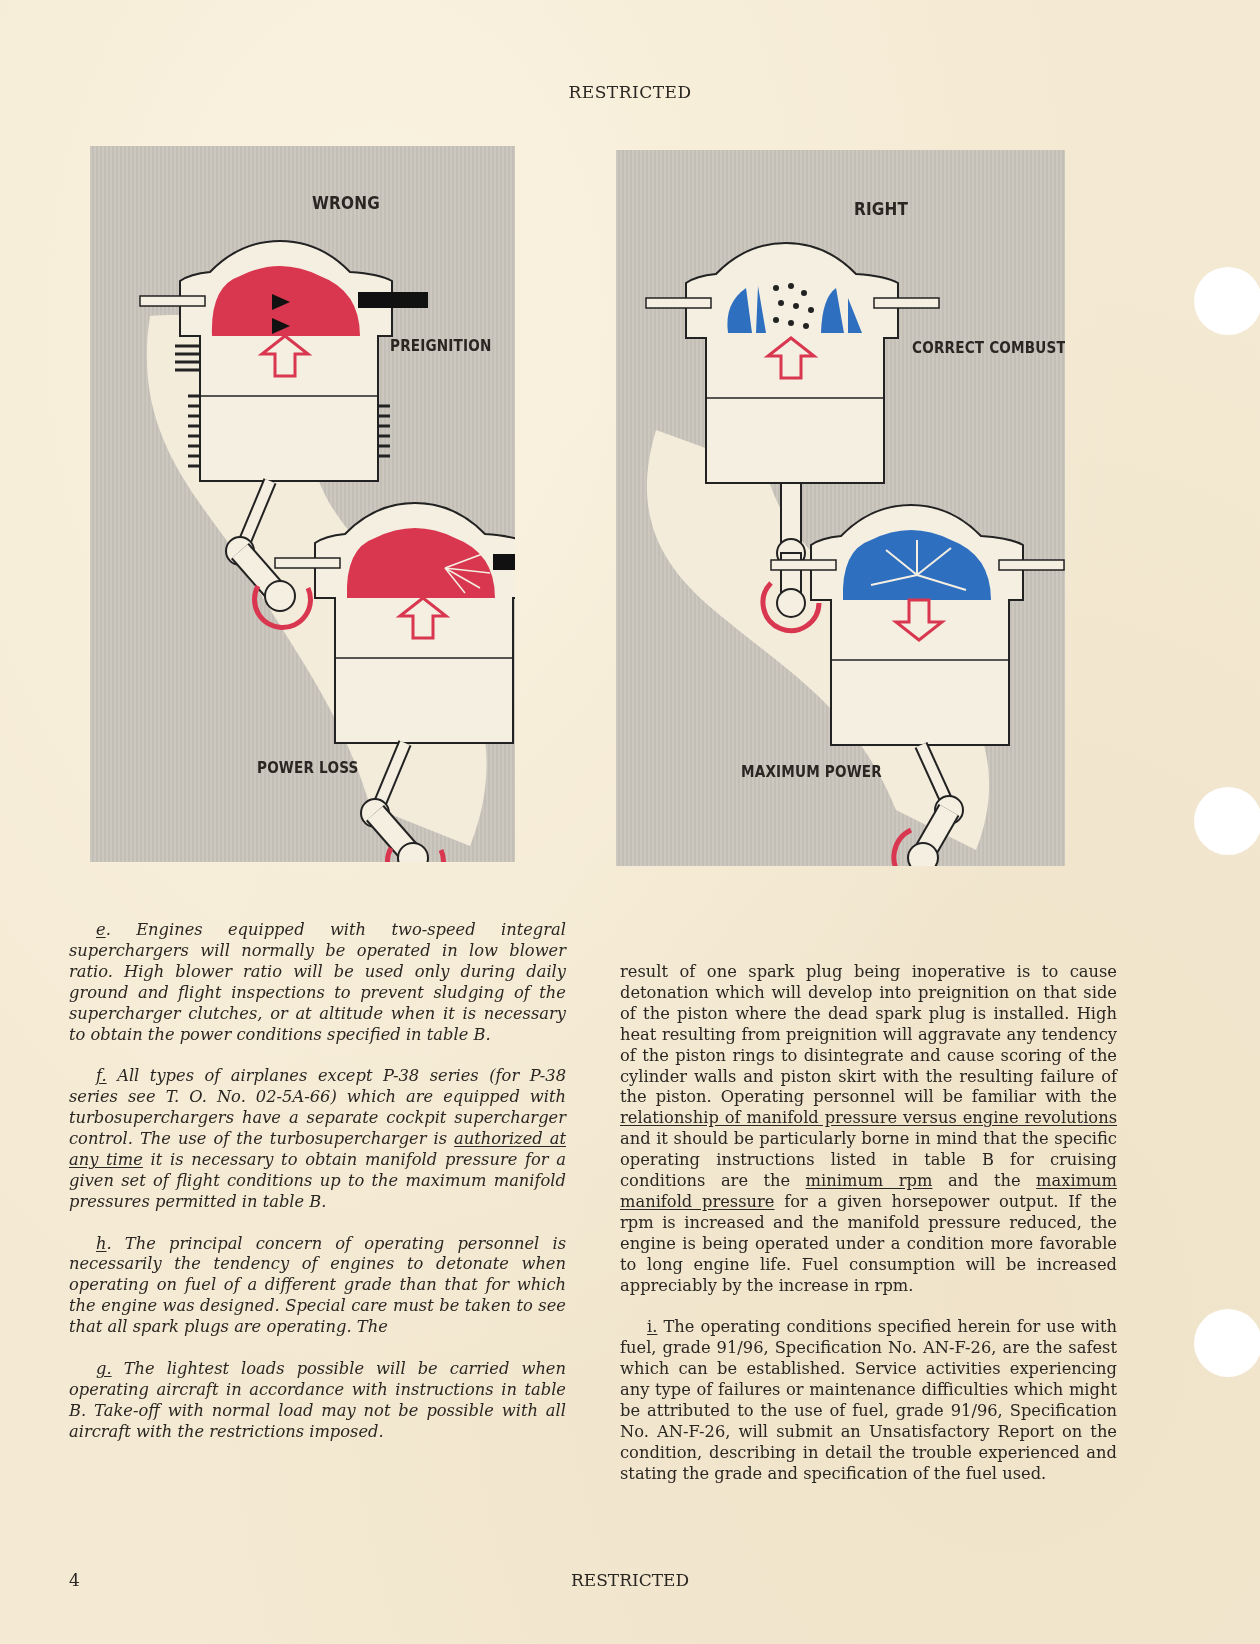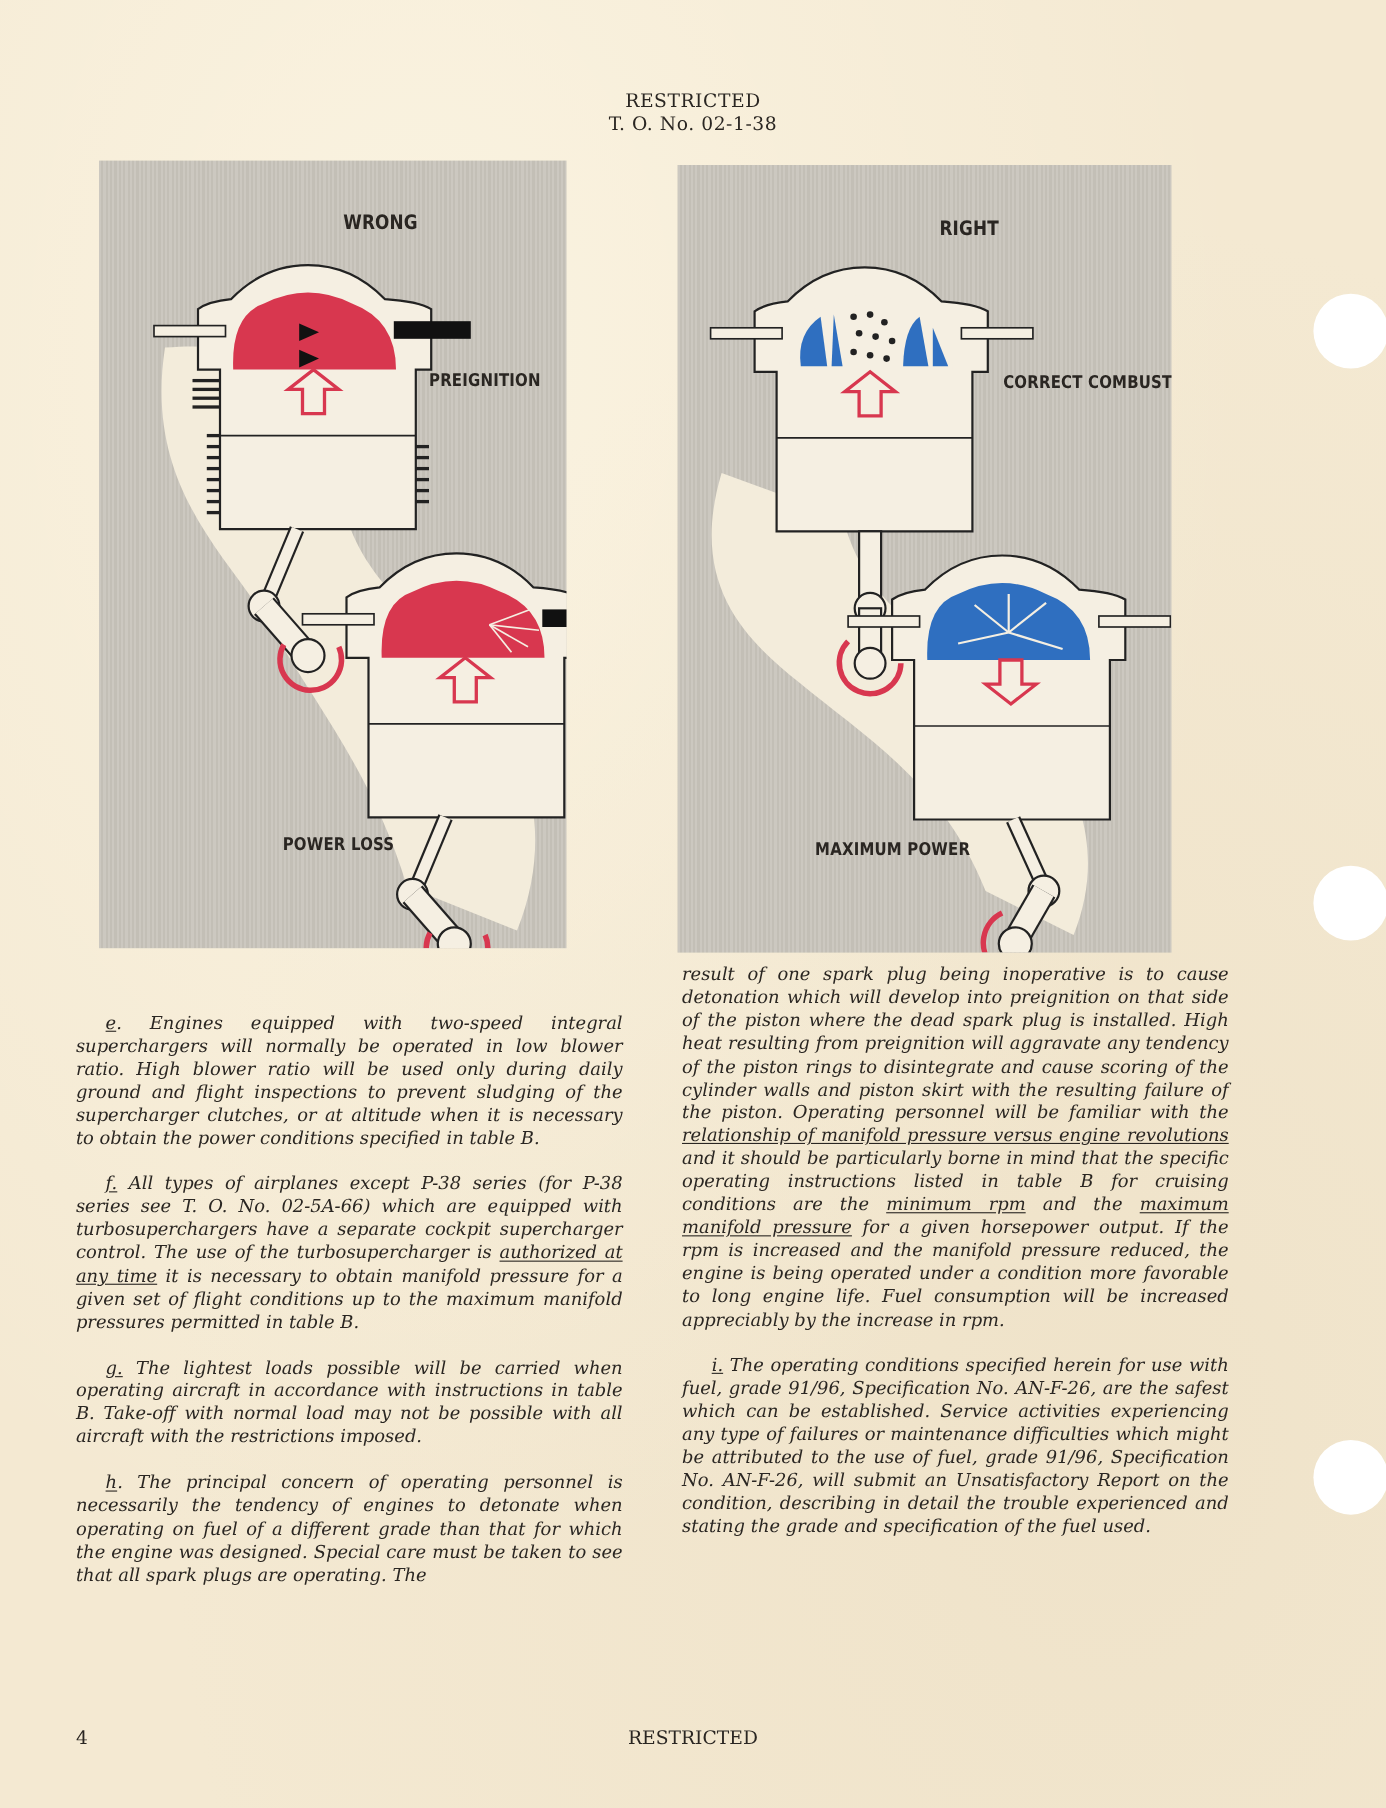--- a/index.html
+++ b/index.html
@@ -13,35 +13,34 @@
   .header{position:absolute;left:0;width:1260px;top:82px;text-align:center;font-size:17px;line-height:21px;letter-spacing:0.5px;}
   .hole{position:absolute;width:68px;height:68px;border-radius:50%;background:#ffffff;right:-2px;}
   .panel{position:absolute;background:#c9c5bc;overflow:hidden;
     background-image:repeating-linear-gradient(90deg, rgba(255,255,255,0.06) 0 2px, rgba(0,0,0,0.03) 2px 4px);}
   .panel-left{left:90px;top:146px;width:425px;height:716px;}
   .panel-right{left:616px;top:150px;width:449px;height:716px;}
   .panel svg{position:absolute;left:0;top:0;}
   .label{position:absolute;font-family:"DejaVu Sans","Liberation Sans",sans-serif;font-weight:bold;font-size:16px;color:#2a2622;letter-spacing:0.2px;transform:scaleX(0.85);transform-origin:left center;white-space:nowrap;}
   .col{position:absolute;font-size:16.3px;line-height:20.9px;text-align:justify;}
   .col-left{left:69px;top:920px;width:497px;font-style:italic;}
-  .col-right{left:620px;top:876px;width:497px;font-style:italic;}
+  .col-right{left:620px;top:962px;width:497px;}
   .para{margin:0 0 20.9px 0;text-indent:27px;}
   .para.cont{text-indent:0;}
   .u{text-decoration:underline;text-underline-offset:2px;}
   .footer-num{position:absolute;left:69px;top:1570px;font-size:17px;}
   .footer-label{position:absolute;left:0;width:1260px;top:1570px;text-align:center;font-size:17px;}
 </style>
 </head>
 <body>
 
 <div class="paper"></div>
 
 <div class="header">
   <div>RESTRICTED</div>
-  <div>T. O. No. 02-1-38</div>
 </div>
 
 <div class="hole" style="top:267px;"></div>
 <div class="hole" style="top:787px;"></div>
 <div class="hole" style="top:1309px;"></div>
 
 <div class="panel panel-left">
   <svg width="477" height="716" viewBox="0 0 477 716">
 
     <path d="M60 170 C40 300 120 360 160 430 C200 500 250 560 280 660 L380 700 C420 600 380 520 340 470 C300 420 230 380 220 300 C210 220 180 160 60 170Z" fill="#f3ecdb"></path>
@@ -168,22 +167,22 @@
     </g>
   </svg>
   <div class="label" style="left:238px;top:48px;font-size:18px;">RIGHT</div>
   <div class="label" style="left:296px;top:188px;">CORRECT COMBUSTION</div>
   <div class="label" style="left:125px;top:612px;">MAXIMUM POWER</div>
 </div>
 
 <div class="col col-left">
   <p class="para"><span class="u">e</span><span>. Engines equipped with two-speed integral superchargers will normally be operated in low blower ratio. High blower ratio will be used only during daily ground and flight inspections to prevent sludging of the supercharger clutches, or at altitude when it is necessary to obtain the power conditions specified in table B.</span></p>
   <p class="para"><span class="u">f.</span><span> All types of airplanes except P-38 series (for P-38 series see T. O. No. 02-5A-66) which are equipped with turbosuperchargers have a separate cockpit supercharger control. The use of the turbosupercharger is </span><span class="u">authorized at any time</span><span> it is necessary to obtain manifold pressure for a given set of flight conditions up to the maximum manifold pressures permitted in table B.</span></p>
+  <p class="para"><span class="u">h</span><span>. The principal concern of operating personnel is necessarily the tendency of engines to detonate when operating on fuel of a different grade than that for which the engine was designed. Special care must be taken to see that all spark plugs are operating. The</span></p>
   <p class="para"><span class="u">g.</span><span> The lightest loads possible will be carried when operating aircraft in accordance with instructions in table B. Take-off with normal load may not be possible with all aircraft with the restrictions imposed.</span></p>
-  <p class="para"><span class="u">h</span><span>. The principal concern of operating personnel is necessarily the tendency of engines to detonate when operating on fuel of a different grade than that for which the engine was designed. Special care must be taken to see that all spark plugs are operating. The</span></p>
 </div>
 
 <div class="col col-right">
   <p class="para cont"><span>result of one spark plug being inoperative is to cause detonation which will develop into preignition on that side of the piston where the dead spark plug is installed. High heat resulting from preignition will aggravate any tendency of the piston rings to disintegrate and cause scoring of the cylinder walls and piston skirt with the resulting failure of the piston. Operating personnel will be familiar with the </span><span class="u">relationship of manifold pressure versus engine revolutions</span><span> and it should be particularly borne in mind that the specific operating instructions listed in table B for cruising conditions are the </span><span class="u">minimum rpm</span><span> and the </span><span class="u">maximum manifold pressure</span><span> for a given horsepower output. If the rpm is increased and the manifold pressure reduced, the engine is being operated under a condition more favorable to long engine life. Fuel consumption will be increased appreciably by the increase in rpm.</span></p>
   <p class="para"><span class="u">i.</span><span> The operating conditions specified herein for use with fuel, grade 91/96, Specification No. AN-F-26, are the safest which can be established. Service activities experiencing any type of failures or maintenance difficulties which might be attributed to the use of fuel, grade 91/96, Specification No. AN-F-26, will submit an Unsatisfactory Report on the condition, describing in detail the trouble experienced and stating the grade and specification of the fuel used.</span></p>
 </div>
 
 <div class="footer-num">4</div>
 <div class="footer-label">RESTRICTED</div>
 

